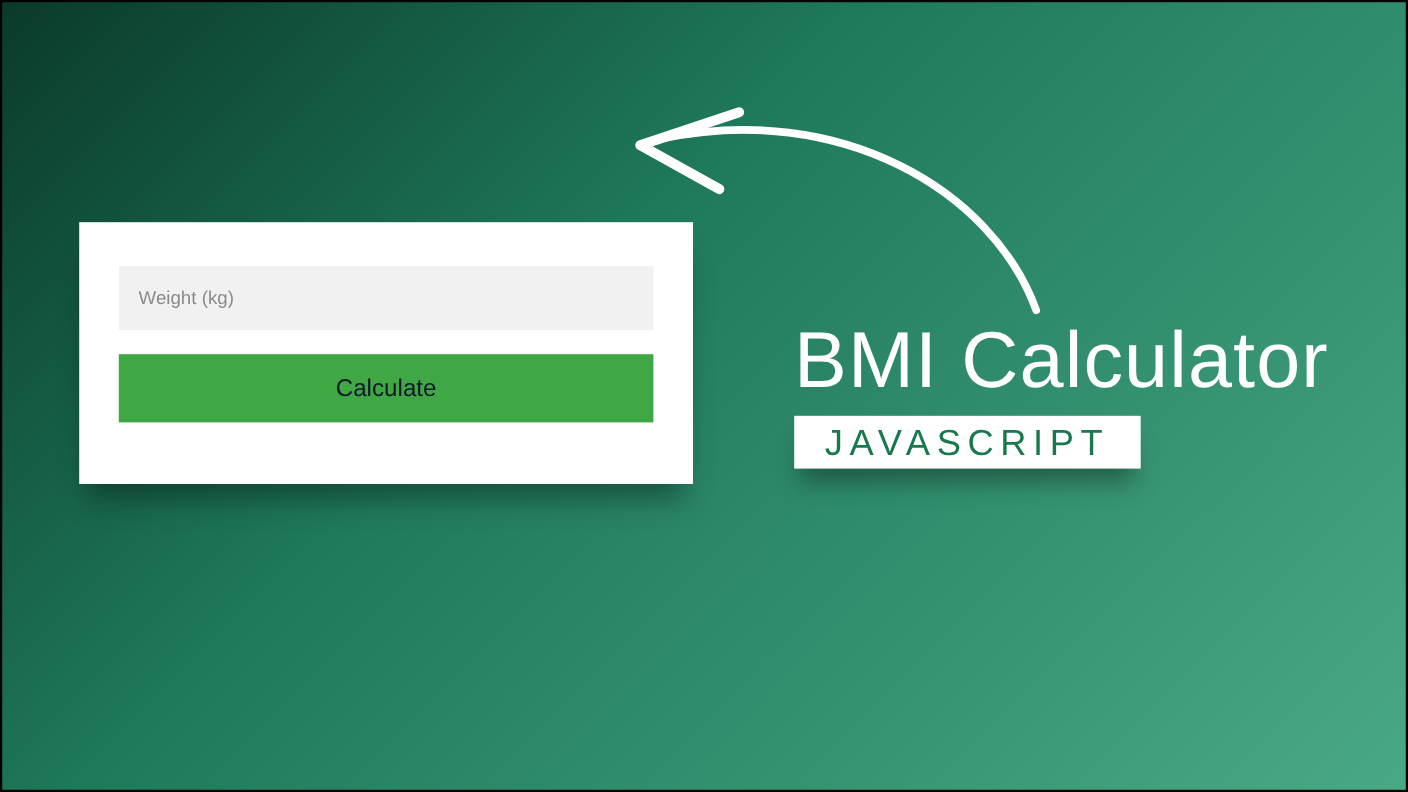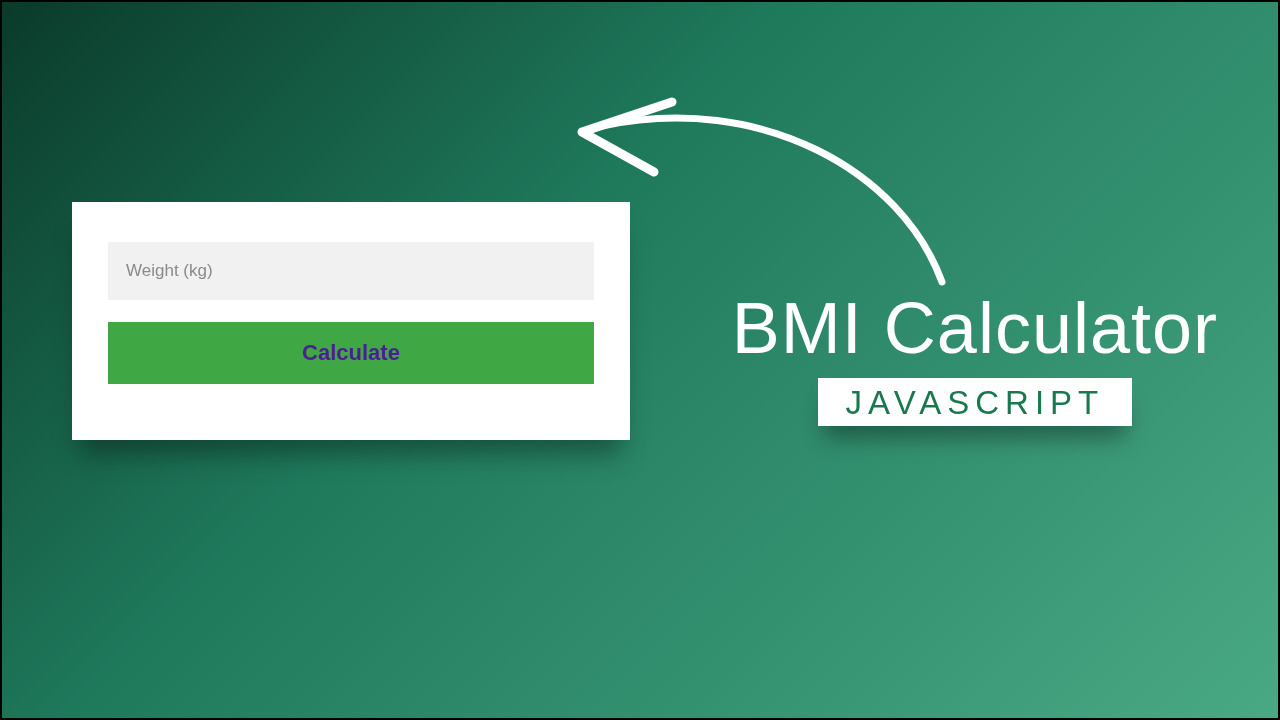--- a/index.html
+++ b/index.html
@@ -34,32 +34,32 @@
     outline: none;
   }
   .input::placeholder { color: #8a8a8a; }
 
   .calc-btn {
     display: block;
     width: 100%;
     height: 62px;
     border: none;
     background: #3fa845;
-    color: #4c1d95;
+    color: #0f172a;
     font-size: 22px;
-    font-weight: 700;
+    font-weight: 400;
     cursor: pointer;
     margin-top: 6px;
   }
 
   .title-block {
     position: absolute;
-    right: 60px;
+    right: 70px;
     top: 290px;
-    text-align: center;
+    text-align: left;
   }
   .title-main {
     font-size: 72px;
     font-weight: 300;
     color: #fff;
     letter-spacing: 1px;
     line-height: 1;
     margin-bottom: 14px;
     font-family: "Segoe UI", "Helvetica Neue", sans-serif;
   }

